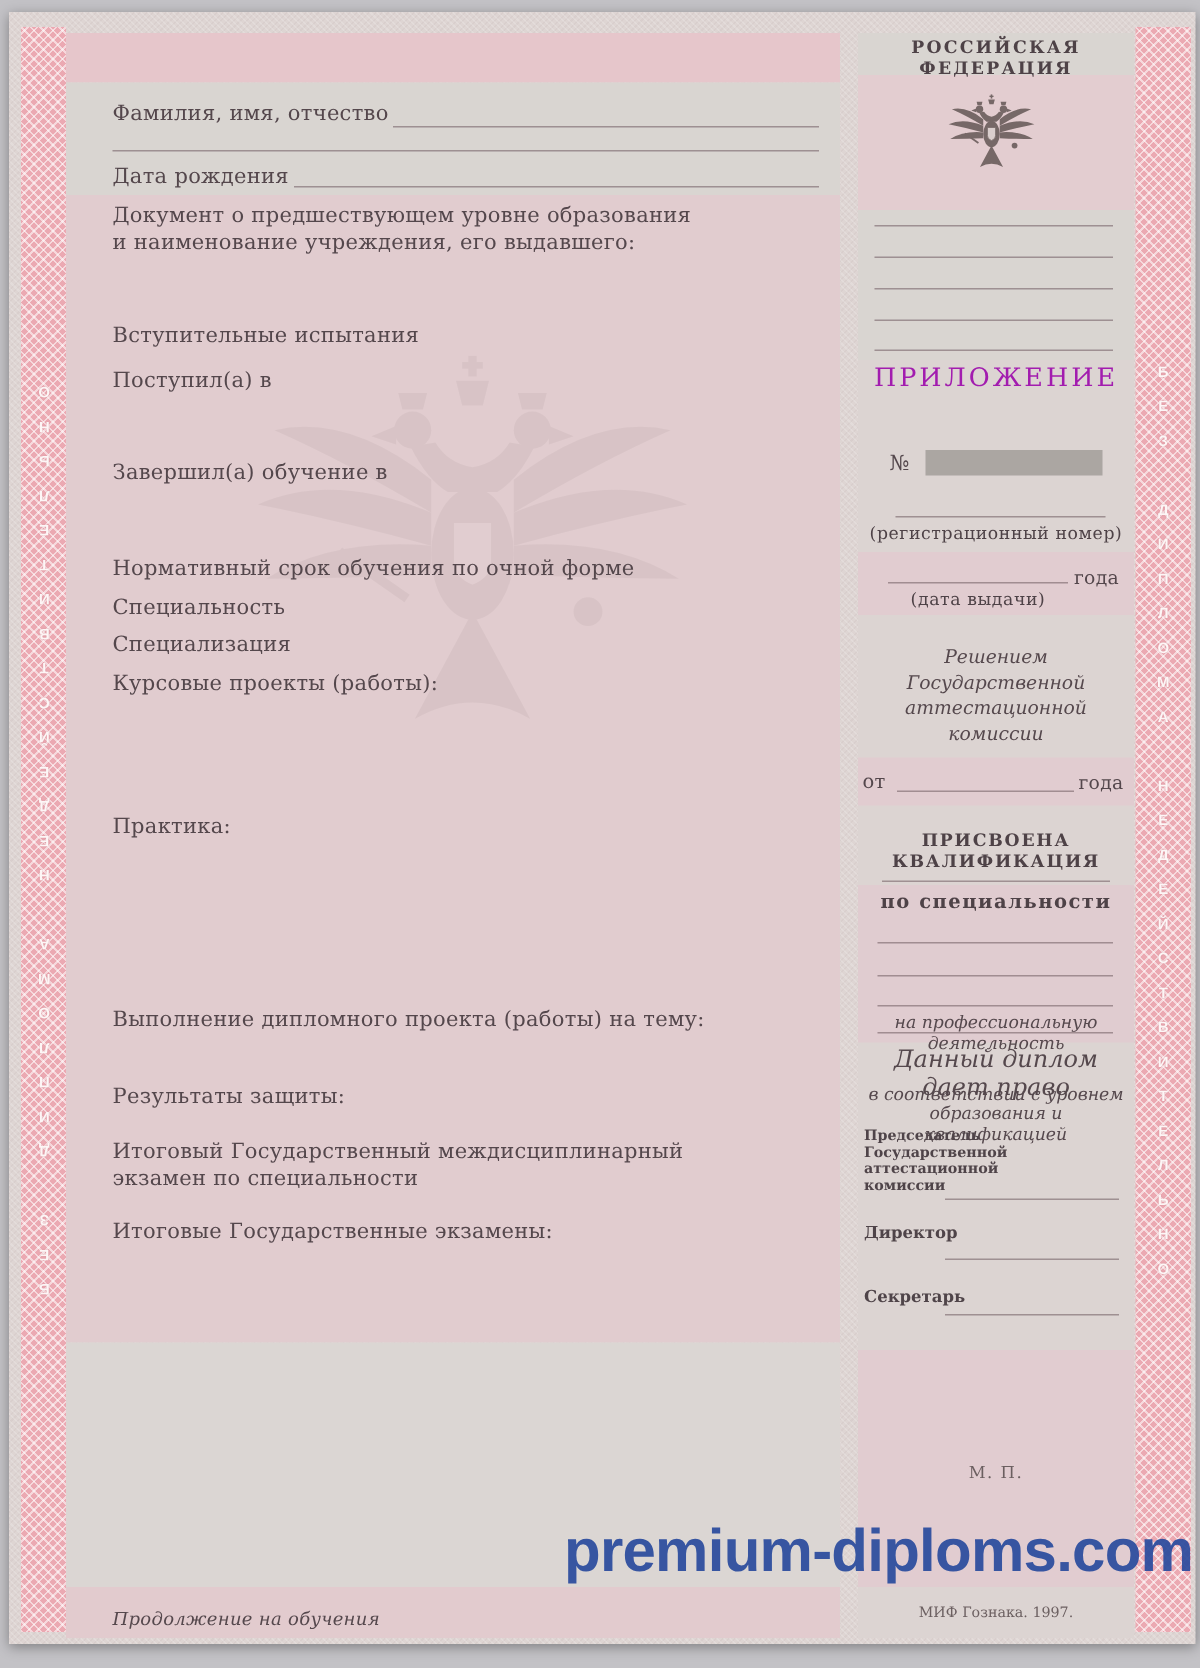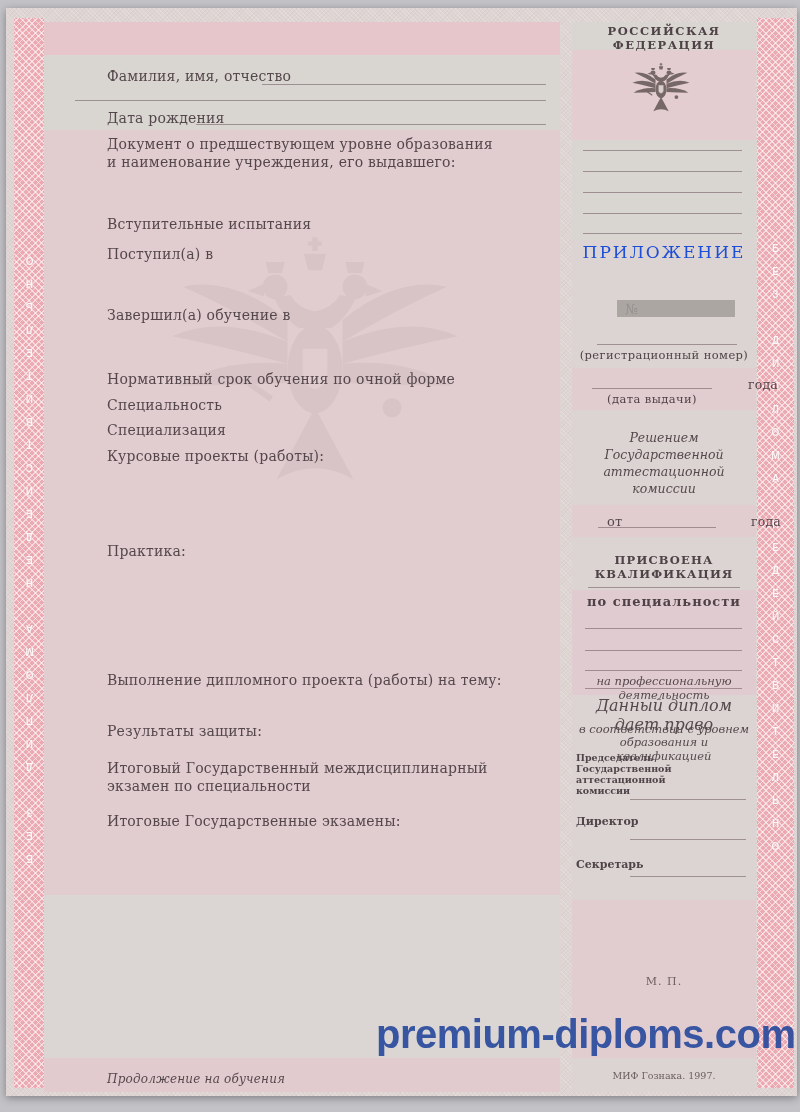--- a/index.html
+++ b/index.html
@@ -14,21 +14,21 @@
   .band{position:absolute;top:18px;height:1070px;
         background-color:#eba9b2;
         background-image:
           repeating-linear-gradient(45deg, rgba(255,255,255,.55) 0 1.2px, transparent 1.2px 4.5px),
           repeating-linear-gradient(-45deg, rgba(255,255,255,.55) 0 1.2px, transparent 1.2px 4.5px);
         display:flex;align-items:center;justify-content:center;}
   .bandtext{writing-mode:vertical-rl;text-orientation:upright;
         font-family:"Liberation Sans",sans-serif;font-size:10px;font-weight:bold;
         color:#fdf6f6;letter-spacing:12px;white-space:nowrap;text-shadow:0 0 1px rgba(190,120,130,.6);}
   .bandtext.flip{transform:rotate(180deg);}
-  .lbl{position:absolute;font-size:14px;color:#54474c;letter-spacing:.2px;line-height:18px;margin-left:32px;}
+  .lbl{position:absolute;font-size:14px;color:#54474c;letter-spacing:.2px;line-height:18px;}
   .rule{position:absolute;height:1px;background:rgba(118,98,104,.6);}
   .rc{position:absolute;left:572px;width:184px;text-align:center;color:#4e4247;}
   .cap{font-size:11.5px;letter-spacing:.4px;}
   .ital{font-style:italic;color:#55484d;}
   .sig{position:absolute;left:576px;font-weight:bold;color:#4f4449;}
   .watermark-site{position:absolute;left:376px;top:1012px;
         font-family:"Liberation Sans",sans-serif;font-weight:bold;font-size:40px;
         color:#2b4c9e;letter-spacing:-.5px;opacity:.93;}
   .eagle{position:absolute;}
   .numbox{position:absolute;background:#a29d9a;opacity:.85;}
@@ -141,21 +141,21 @@
     </g>
     <path d="M55 44 h10 v10 q0 4 -5 6 q-5 -2 -5 -6 z" fill="#d9cfcd" stroke="#5f5250" stroke-width="1"></path>
   </svg>
 
   <div class="rule" style="left:583px;top:150px;width:159px;"></div>
   <div class="rule" style="left:583px;top:171px;width:159px;"></div>
   <div class="rule" style="left:583px;top:192px;width:159px;"></div>
   <div class="rule" style="left:583px;top:213px;width:159px;"></div>
   <div class="rule" style="left:583px;top:233px;width:159px;"></div>
 
-  <div class="rc" style="top:242px;font-size:17px;letter-spacing:2px;color:#1d4ed8;">ПРИЛОЖЕНИЕ</div>
+  <div class="rc" style="top:242px;font-size:17px;letter-spacing:2px;color:#a21caf;">ПРИЛОЖЕНИЕ</div>
 
   <div class="lbl" style="left:593px;top:300px;font-size:14px;">№</div>
   <div class="numbox" style="left:617px;top:300px;width:118px;height:17px;"></div>
 
   <div class="rule" style="left:597px;top:344px;width:140px;"></div>
   <div class="rc cap" style="top:348px;">(регистрационный номер)</div>
 
   <div class="rule" style="left:592px;top:388px;width:120px;"></div>
   <div class="lbl" style="left:716px;top:376px;font-size:12.5px;">года</div>
   <div class="rc cap" style="top:392px;left:572px;width:160px;">(дата выдачи)</div>

